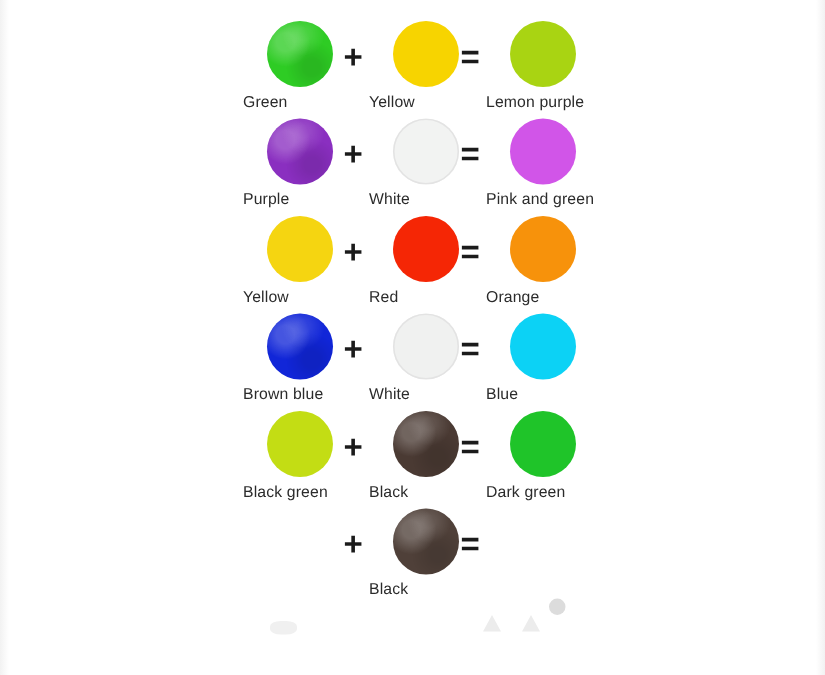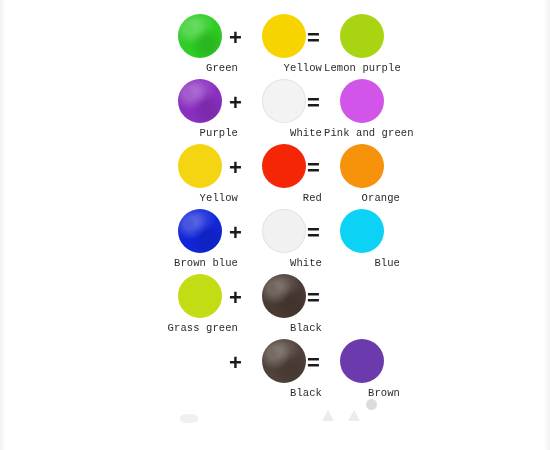--- a/index.html
+++ b/index.html
@@ -47,22 +47,21 @@
     width: 246px;
   }
   .row {
     position: relative;
     height: 65px;
   }
   .cell {
     position: absolute;
     top: 0;
     width: 76px;
-    text-align: right;
-    font-family: Liberation Mono, monospace;
+    text-align: left;
   }
   .cell.c0 { left: 10px; }
   .cell.c1 { left: 94px; }
   .cell.c2 { left: 172px; }
   .swatch {
     width: 44px;
     height: 44px;
     border-radius: 50%;
     margin: 0 auto;
     position: relative;
@@ -193,37 +192,37 @@
           <div class="cell c2">
             <div class="swatch" style="background: rgb(12, 210, 245);"></div>
             <div class="label">Blue</div>
           </div>
           <div class="op plus">+</div>
           <div class="op equals">=</div>
         </div>
         <div class="row">
           <div class="cell c0">
             <div class="swatch" style="background: rgb(195, 221, 20);"></div>
-            <div class="label">Grass green</div>
+            <div class="label">Black green</div>
           </div>
           <div class="cell c1">
             <div class="swatch tex" style="background: rgb(74, 58, 51);"></div>
             <div class="label">Black</div>
           </div>
+          <div class="cell c2">
+            <div class="swatch" style="background: rgb(31, 196, 41);"></div>
+            <div class="label">Dark green</div>
+          </div>
           <div class="op plus">+</div>
           <div class="op equals">=</div>
         </div>
         <div class="row">
           <div class="cell c1">
             <div class="swatch tex" style="background: rgb(79, 64, 57);"></div>
             <div class="label">Black</div>
-          </div>
-          <div class="cell c2">
-            <div class="swatch" style="background: rgb(107, 58, 173);"></div>
-            <div class="label">Brown</div>
           </div>
           <div class="op plus">+</div>
           <div class="op equals">=</div>
         </div>
       </div>
 
     <div class="artifact-smudge" style="left:28px; top:408px;"></div>
     <div class="artifact-tri" style="left:170px; top:404px;"></div>
     <div class="artifact-tri" style="left:196px; top:404px;"></div>
     <div class="artifact-dot" style="left:214px; top:393px;"></div>

